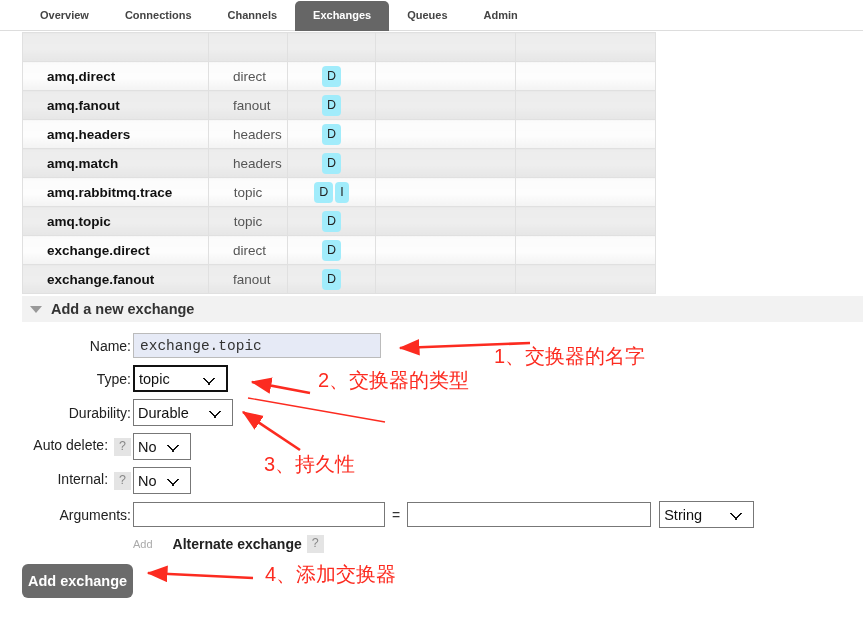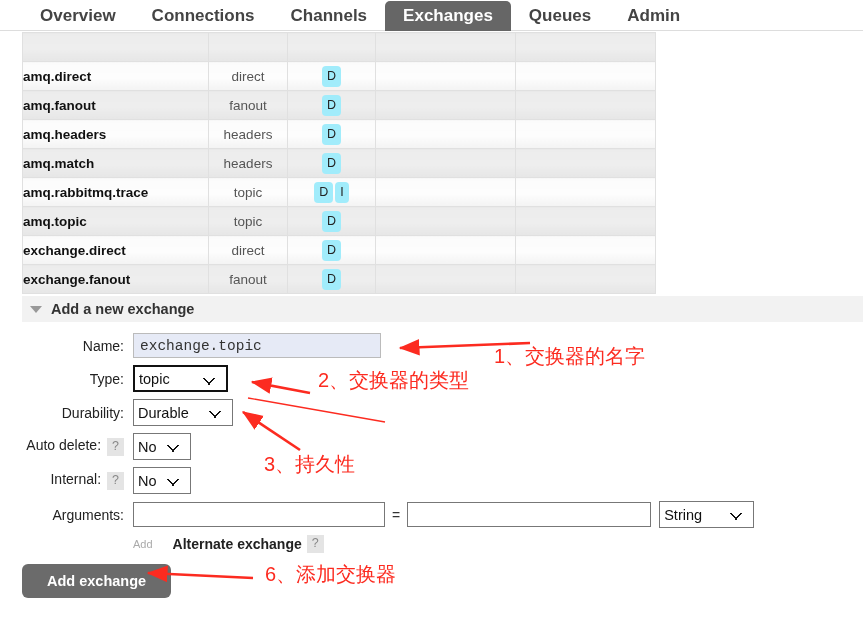--- a/index.html
+++ b/index.html
@@ -12,41 +12,41 @@
   }
   #root { position: relative; width: 863px; height: 618px; background: #fff; }
 
   
   .tabbar {
     position: absolute; left: 0; top: 0; width: 863px; height: 31px;
     border-bottom: 1px solid #ddd;
   }
   .tabs { display: flex; align-items: flex-end; height: 31px; padding-left: 22px; }
   .tab {
-    font-size: 17px; font-weight: bold; color: #444;
+    font-size: 11px; font-weight: bold; color: #444;
     padding: 6px 18px 7px 18px;
     line-height: 17px;
     text-decoration: none;
     white-space: nowrap;
     cursor: pointer;
   }
   .tab.active {
     background: #666; color: #fff;
     border-radius: 5px 5px 0 0;
   }
 
   
   .table-wrap {
     position: absolute; left: 22px; top: 32px; width: 633px;
   }
   table.ex { border-collapse: collapse; width: 633px; table-layout: fixed; }
   table.ex td {
     border: 1px solid #e0e0e0;
     height: 29px;
-    padding: 0 0;
+    padding: 0 24px;
     font-size: 13.5px;
     vertical-align: middle;
   }
   .r-odd td  { background: linear-gradient(to bottom,#fbfbfb,#fdfdfd 55%,#f3f3f3); }
   .r-even td { background: linear-gradient(to bottom,#ececec,#eeeeee 55%,#e6e6e6); }
   .c-name { width: 186px; font-weight: bold; color: #111; font-size: 14px; }
   .c-type { width: 79px; text-align: center; color: #555; }
   .c-feat { width: 88px; text-align: center; }
   .c-blank1 { width: 140px; }
   .c-blank2 { width: 140px; }
@@ -79,21 +79,21 @@
     border-top: 7px solid #999;
     margin-right: 9px;
     cursor: pointer;
   }
   .section-title { font-size: 14.5px; font-weight: bold; color: #333; }
 
   
   .form { position: absolute; left: 0; top: 333px; width: 863px; }
   .frow { display: flex; align-items: center; margin-bottom: 7px; }
   .lbl {
-    width: 133px; text-align: right; padding-right: 9px;
+    width: 133px; text-align: right; padding-right: 2px;
     font-size: 14px; color: #222; white-space: nowrap;
   }
   .help {
     display: inline-block; background: #e4e4e4; color: #888;
     font-size: 12.5px; line-height: 15px; padding: 1px 5px 2px 5px;
     margin-left: 5px; cursor: pointer;
   }
   .lbl .help { margin-left: 6px; }
 
   input.txt {
@@ -136,21 +136,21 @@
   .eqsign { margin: 0 7px; font-size: 14px; color: #333; }
   .addlink { font-size: 11px; color: #aaa; cursor: pointer; }
   .altex { font-size: 14px; font-weight: bold; color: #222; margin-left: 20px; }
 
   .addbtn {
     position: absolute; left: 22px; top: 564px;
     background: #6b6b6b; color: #fff;
     border: none; border-radius: 6px;
     font-family: "Liberation Sans", sans-serif;
     font-size: 14.5px; font-weight: bold;
-    padding: 9px 25px;
+    padding: 9px 6px;
     cursor: pointer;
   }
 
   
   .anno { position: absolute; left: 0; top: 0; width: 863px; height: 618px; pointer-events: none; }
   .anno-txt {
     position: absolute;
     color: #fc2b20;
     font-size: 20px;
     font-family: "Liberation Sans", sans-serif;
@@ -314,16 +314,16 @@
 
     <line x1="300" y1="450" x2="243" y2="412" stroke="#fc2b20" stroke-width="2.6" marker-end="url(#ah)"></line>
 
     <line x1="253" y1="578" x2="148" y2="573" stroke="#fc2b20" stroke-width="2.6" marker-end="url(#ah)"></line>
   </svg>
 
   <div class="anno">
     <div class="anno-txt" style="left:494px; top:343px;">1、交换器的名字</div>
     <div class="anno-txt" style="left:318px; top:367px;">2、交换器的类型</div>
     <div class="anno-txt" style="left:264px; top:451px;">3、持久性</div>
-    <div class="anno-txt" style="left:265px; top:561px;">6、添加交换器</div>
+    <div class="anno-txt" style="left:265px; top:561px;">4、添加交换器</div>
   </div>
 
 </div>
 
 </body></html>

